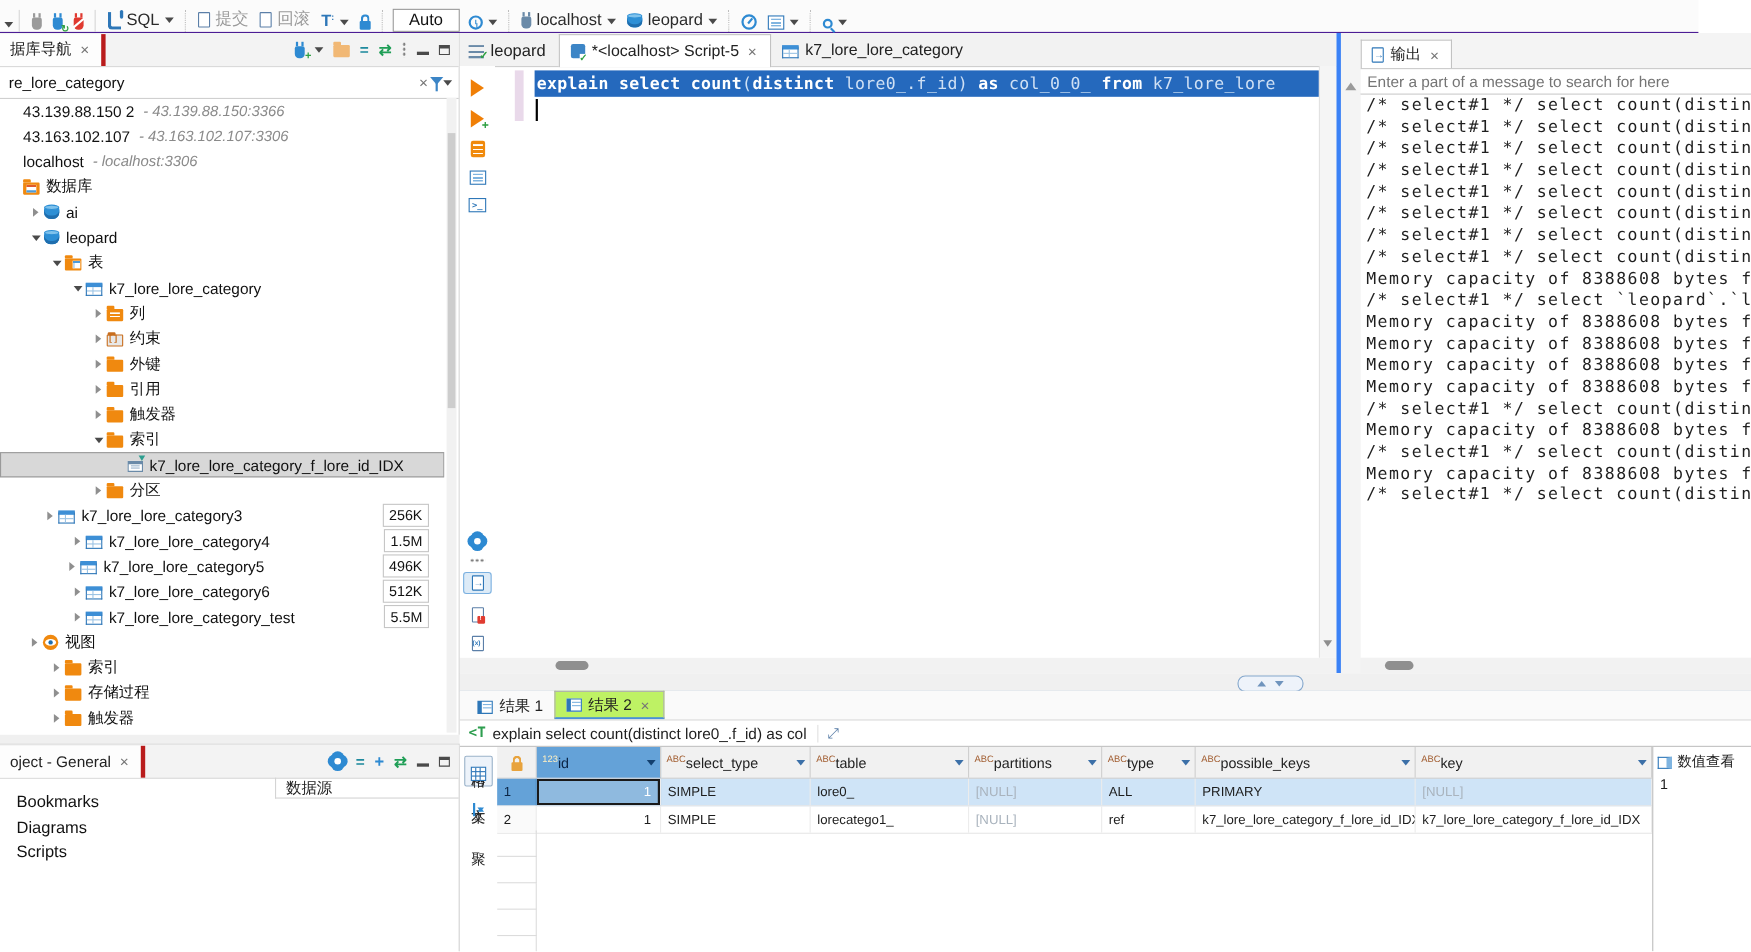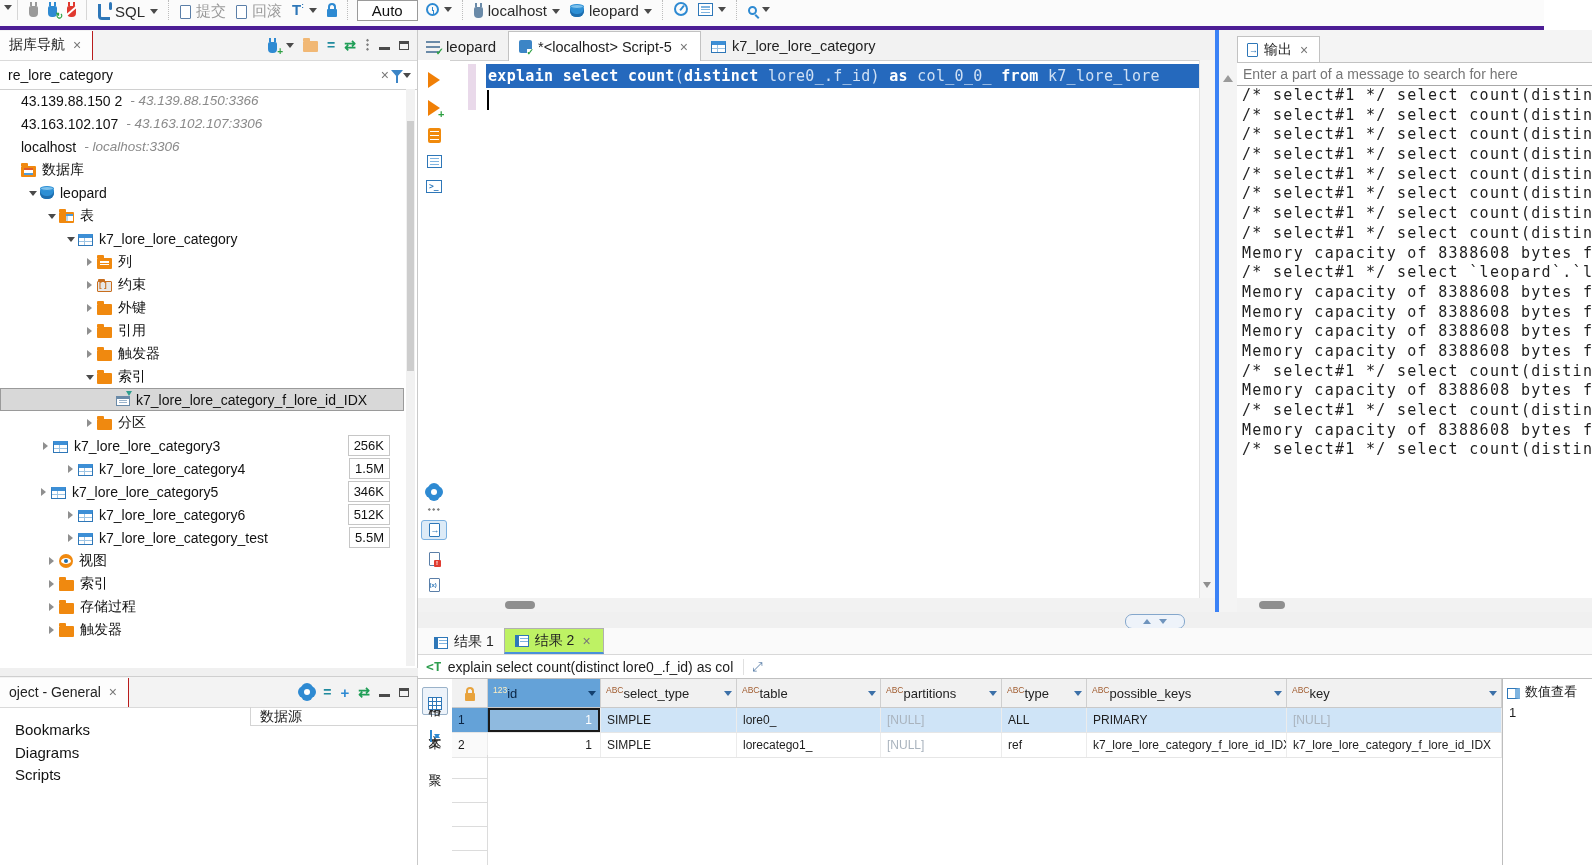--- a/index.html
+++ b/index.html
@@ -89,30 +89,30 @@
   .ic-colcfg{width:8px;height:12px;border-left:2px solid #2e8ad2}
   .ic-colcfg::before{content:"";position:absolute;left:2px;top:1px;border:3px solid transparent;border-bottom:4px solid #2e8ad2}
   .ic-colcfg::after{content:"";position:absolute;left:2px;bottom:1px;border:3px solid transparent;border-top:4px solid #2e8ad2}
   .dots8{width:5px;height:14px;background:radial-gradient(circle,#808080 1px,transparent 1.4px) 0 0/5px 4.5px}
   .mini-min{width:11px;height:3px;background:#4a4a4a;margin-top:6px}
   .mini-max{width:10px;height:9px;border:1.5px solid #4a4a4a;border-top:3px solid #4a4a4a;box-sizing:border-box}
   .teal-eq{color:#1f8a9e;font-weight:bold;font-size:14px;line-height:1}
   .teal-swap{color:#1f9e56;font-weight:bold;font-size:14px;line-height:1}
   .blue-plus{color:#2e8ad2;font-weight:bold;font-size:15px;line-height:1}
   
-  #topbar{left:0;top:0;width:1544px;height:30px;background:#fbfbfb;border-bottom:4px solid #4c1d95;display:flex;align-items:flex-start;padding-left:4px;box-sizing:border-box}
+  #topbar{left:0;top:0;width:1544px;height:30px;background:#fbfbfb;border-bottom:1px solid #4c1d95;display:flex;align-items:flex-end;padding-left:4px;box-sizing:border-box}
   .tbtn{display:flex;align-items:center;gap:5px;padding:2px 5px;font-size:15px;color:#2b2b2b;cursor:pointer}
   .tbtn.gray{color:#9a9a9a}
   .tsep{width:1px;height:20px;border-left:1px dotted #bdbdbd;margin:0 5px}
   .tsep.solid{border-left-style:solid;border-color:#d6d6d6}
   .autobox{border:1px solid #9a9a9a;background:#fff;padding:1px 14px;font-size:15px;color:#111;margin:0 3px}
   
   #nav{left:0;top:30px;width:418px;height:638px;background:#fff;border-right:1px solid #c9c9c9;box-sizing:border-box}
   .viewbar{height:30px;background:#f3f3f3;border-bottom:1px solid #dadada;display:flex;align-items:center}
-  .viewtab{display:flex;align-items:center;gap:6px;height:29px;padding:0 9px;background:#fdfdfd;border-right:1px solid #b91c1c;font-size:14px;color:#222}
+  .viewtab{display:flex;align-items:center;gap:6px;height:29px;padding:0 9px;background:#fdfdfd;border-right:4px solid #b91c1c;font-size:14px;color:#222}
   .viewtools{margin-left:auto;display:flex;align-items:center;gap:9px;padding-right:8px}
   #nav-filter{height:28px;border-bottom:1px solid #d0d0d0;display:flex;align-items:center}
   #nav-filter input{flex:1;border:none;outline:none;font-size:14px;padding:0 8px;color:#111;font-family:inherit}
   .tree{position:absolute;left:0;top:59px;right:13px;bottom:0;overflow:hidden;font-size:14px}
   .trow{height:23px;display:flex;align-items:center;position:relative;cursor:pointer;white-space:nowrap}
   .trow .chev{width:15px;flex:none;display:flex;justify-content:center}
   .chev.c::before{content:"";border-left:5px solid #8f8f8f;border-top:4px solid transparent;border-bottom:4px solid transparent}
   .chev.e::before{content:"";border-top:5px solid #4a4a4a;border-left:4px solid transparent;border-right:4px solid transparent;margin-top:2px}
   .trow .ic{margin-right:6px}
   .trow .lbl{color:#111}
@@ -307,20 +307,25 @@
         <span class="chev"></span>
         <span class="lbl">localhost</span>
         <span class="detail">- localhost:3306</span>
       </div>
       <div class="trow" style="padding-left: 6px;">
         <span class="chev"></span>
         <span class="ic ic-dbfolder"></span>
         <span class="lbl">数据库</span>
       </div>
       <div class="trow" style="padding-left: 25px;">
+        <span class="chev c"></span>
+        <span class="ic ic-db"></span>
+        <span class="lbl">ai</span>
+      </div>
+      <div class="trow" style="padding-left: 25px;">
         <span class="chev e"></span>
         <span class="ic ic-db"></span>
         <span class="lbl">leopard</span>
       </div>
       <div class="trow" style="padding-left: 44px;">
         <span class="chev e"></span>
         <span class="ic ic-tfolder"></span>
         <span class="lbl">表</span>
       </div>
       <div class="trow" style="padding-left: 63px;">
@@ -373,39 +378,39 @@
         <span class="ic ic-table"></span>
         <span class="lbl">k7_lore_lore_category3</span>
         <span class="size-badge">256K</span>
       </div>
       <div class="trow" style="padding-left: 63px;">
         <span class="chev c"></span>
         <span class="ic ic-table"></span>
         <span class="lbl">k7_lore_lore_category4</span>
         <span class="size-badge">1.5M</span>
       </div>
-      <div class="trow" style="padding-left: 36px;">
+      <div class="trow" style="padding-left: 58px;">
         <span class="chev c"></span>
         <span class="ic ic-table"></span>
         <span class="lbl">k7_lore_lore_category5</span>
-        <span class="size-badge">346K</span>
+        <span class="size-badge">496K</span>
       </div>
       <div class="trow" style="padding-left: 63px;">
         <span class="chev c"></span>
         <span class="ic ic-table"></span>
         <span class="lbl">k7_lore_lore_category6</span>
         <span class="size-badge">512K</span>
       </div>
       <div class="trow" style="padding-left: 63px;">
         <span class="chev c"></span>
         <span class="ic ic-table"></span>
         <span class="lbl">k7_lore_lore_category_test</span>
         <span class="size-badge">5.5M</span>
       </div>
-      <div class="trow" style="padding-left: 44px;">
+      <div class="trow" style="padding-left: 24px;">
         <span class="chev c"></span>
         <span class="ic ic-eye"></span>
         <span class="lbl">视图</span>
       </div>
       <div class="trow" style="padding-left: 44px;">
         <span class="chev c"></span>
         <span class="ic ic-folder"></span>
         <span class="lbl">索引</span>
       </div>
       <div class="trow" style="padding-left: 44px;">

